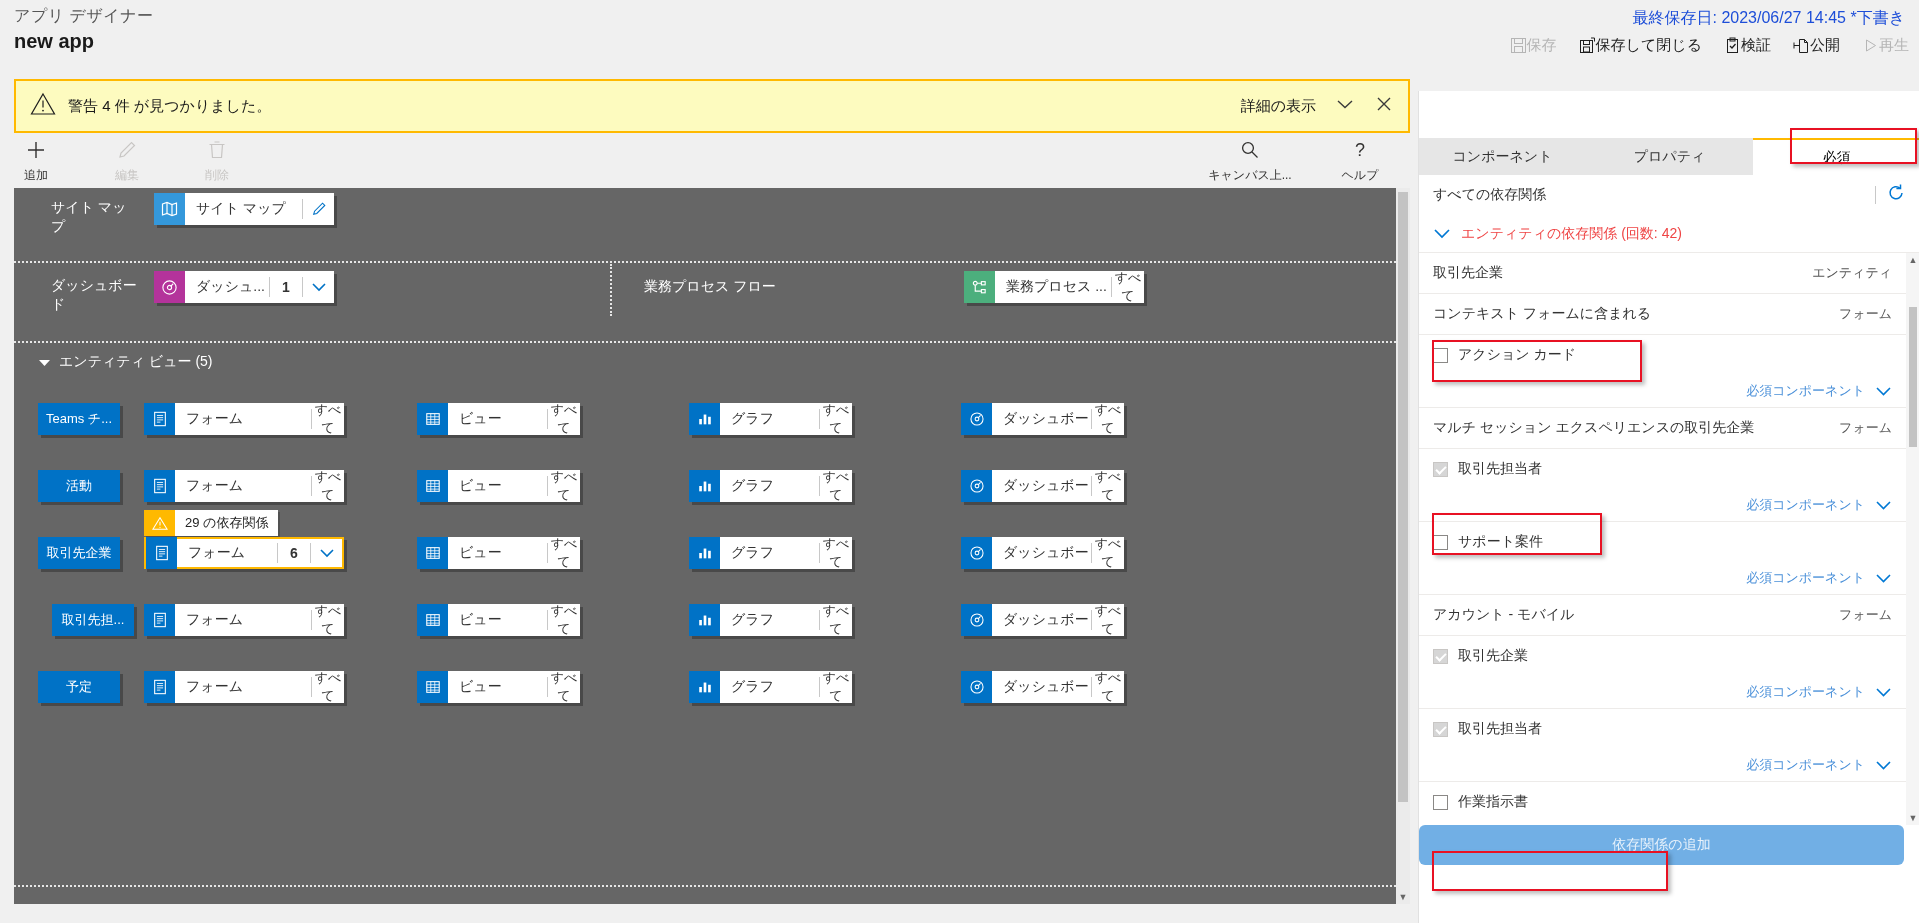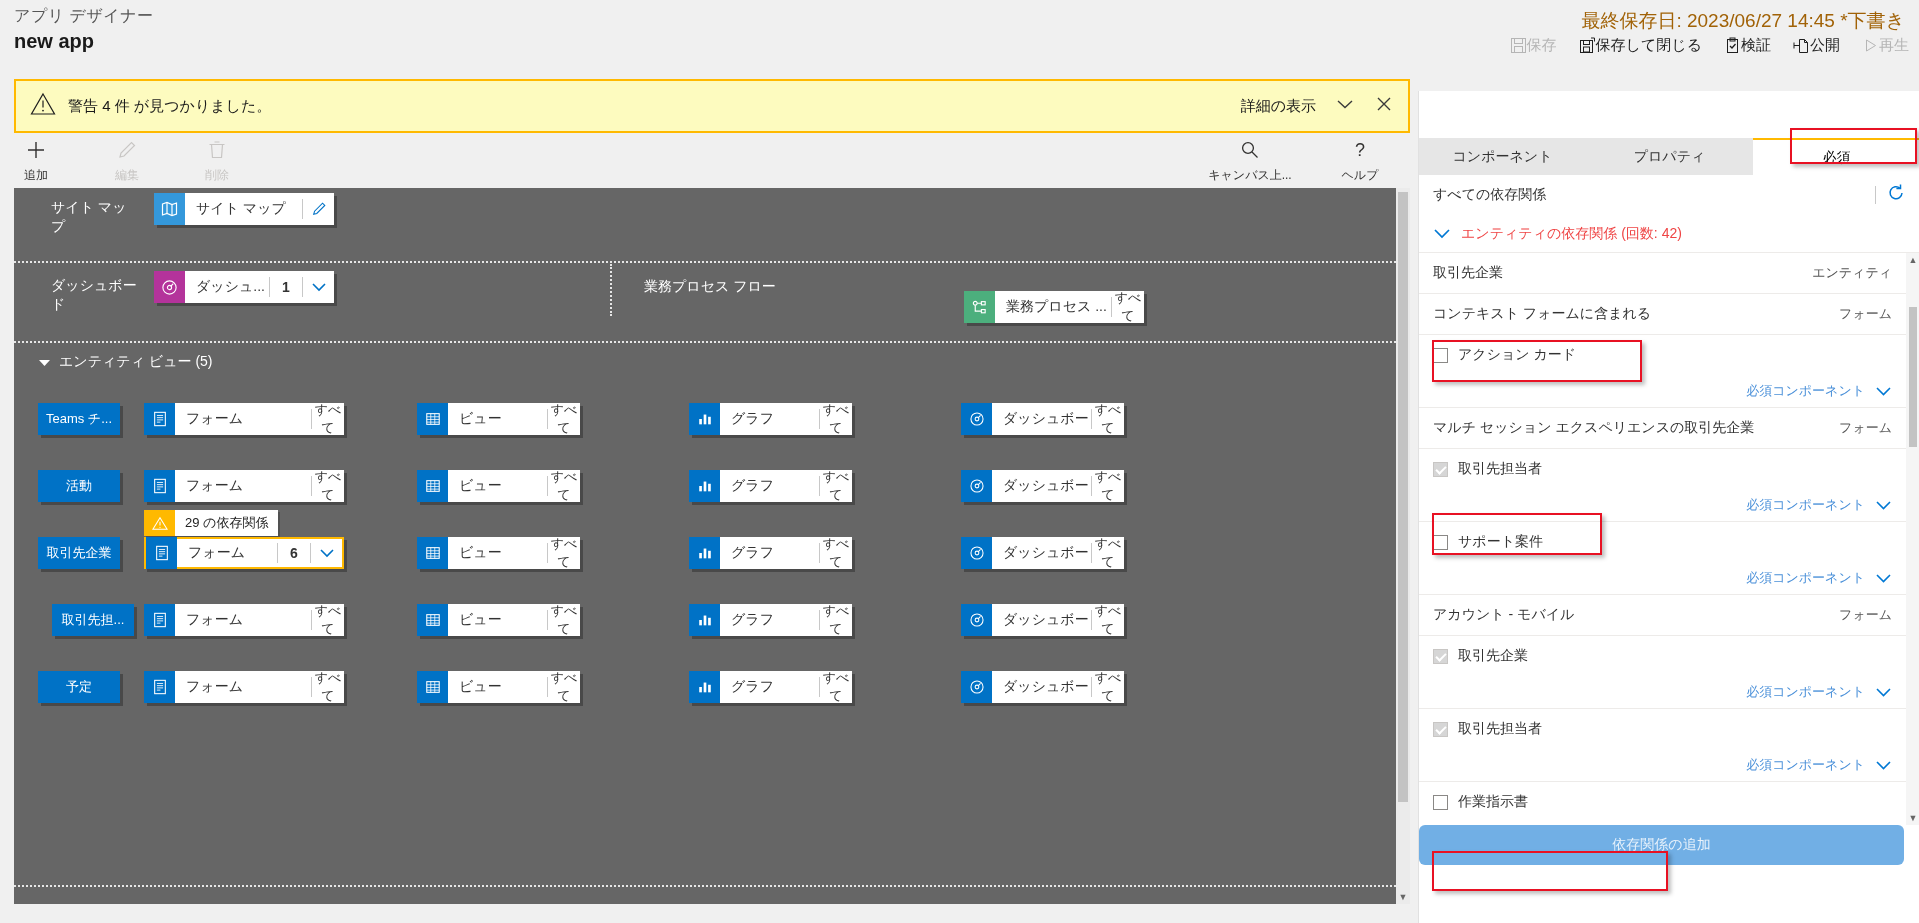--- a/index.html
+++ b/index.html
@@ -7,21 +7,21 @@
   body {
     width:1919px; height:923px;
     font-family: "Liberation Sans", "DejaVu Sans", sans-serif;
     background:#f0f0f0; color:#333; overflow:hidden;
     position:relative;
   }
   
   .titlebar { position:absolute; left:0; top:0; width:1919px; height:68px; background:#f0f0f0; }
   .tb-sub { position:absolute; left:14px; top:6px; font-size:16px; color:#555; letter-spacing:.5px; }
   .tb-title { position:absolute; left:14px; top:30px; font-size:20px; font-weight:bold; color:#1a1a1a; }
-  .tb-saved { position:absolute; right:14px; top:8px; font-size:19px; color:#a16207; white-space:nowrap; }
+  .tb-saved { position:absolute; right:14px; top:8px; font-size:16px; color:#1d4ed8; white-space:nowrap; }
   .tb-cmds { position:absolute; right:10px; top:36px; display:flex; align-items:center; gap:22px; }
   .cmd { display:flex; align-items:center; font-size:15px; color:#1f1f1f; cursor:pointer; white-space:nowrap; }
   .cmd.disabled { color:#b5b5b5; cursor:default; }
   .cmd svg { display:block; }
   
   .banner {
     position:absolute; left:14px; top:79px; width:1396px; height:54px;
     background:#fdfbbf; border:2px solid #ffb900;
     display:flex; align-items:center; padding:0 14px;
   }
@@ -269,21 +269,21 @@
     <span class="sep"></span>
     <span class="chev">
       <svg class="chev-svg" width="16" height="10" viewBox="0 0 16 10">
           <path d="M2 2 L8 8 L14 2" fill="none" stroke="#0072c6" stroke-width="1.6"></path>
         </svg>
     </span>
   </div>
 
   <div class="vdot" style="left:596px; top:76px; height:52px;"></div>
   <div class="bpf-label" style="left:630px; top:90px;">業務プロセス フロー</div>
-  <div class="tile" style="left:950px; top:83px; width:180px;margin-top:20px;">
+  <div class="tile" style="left:950px; top:83px; width:180px;">
     <span class="ic" style="background:#4caf7d;">
       <svg width="17" height="17" viewBox="0 0 18 18">
           <circle cx="4.5" cy="4.5" r="2" fill="none" stroke="#fff" stroke-width="1.2"></circle>
           <rect x="11" y="2.8" width="4" height="3.4" fill="none" stroke="#fff" stroke-width="1.2"></rect>
           <rect x="11" y="11.2" width="4" height="3.4" fill="none" stroke="#fff" stroke-width="1.2"></rect>
           <path d="M4.5 6.5 v6.4 h6.5 M6.5 4.5 h4.5" fill="none" stroke="#fff" stroke-width="1.2"></path>
         </svg>
     </span>
     <span class="nm">業務プロセス ...</span>
     <span class="sep"></span>

